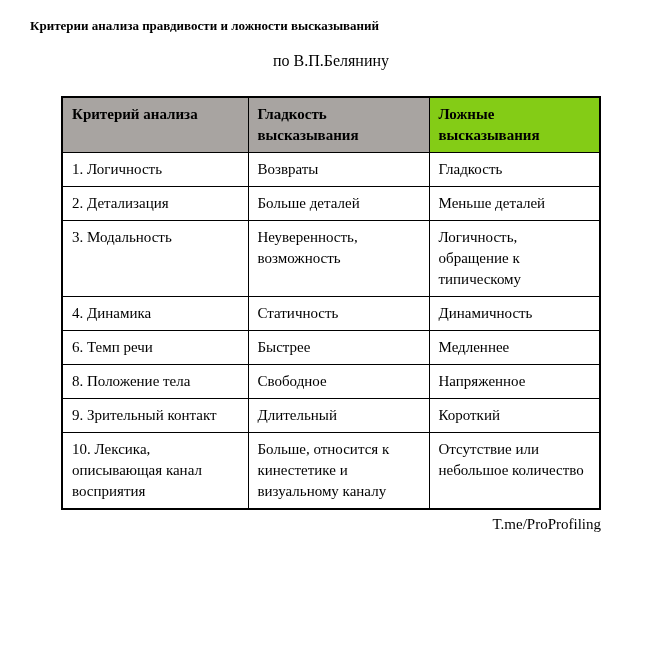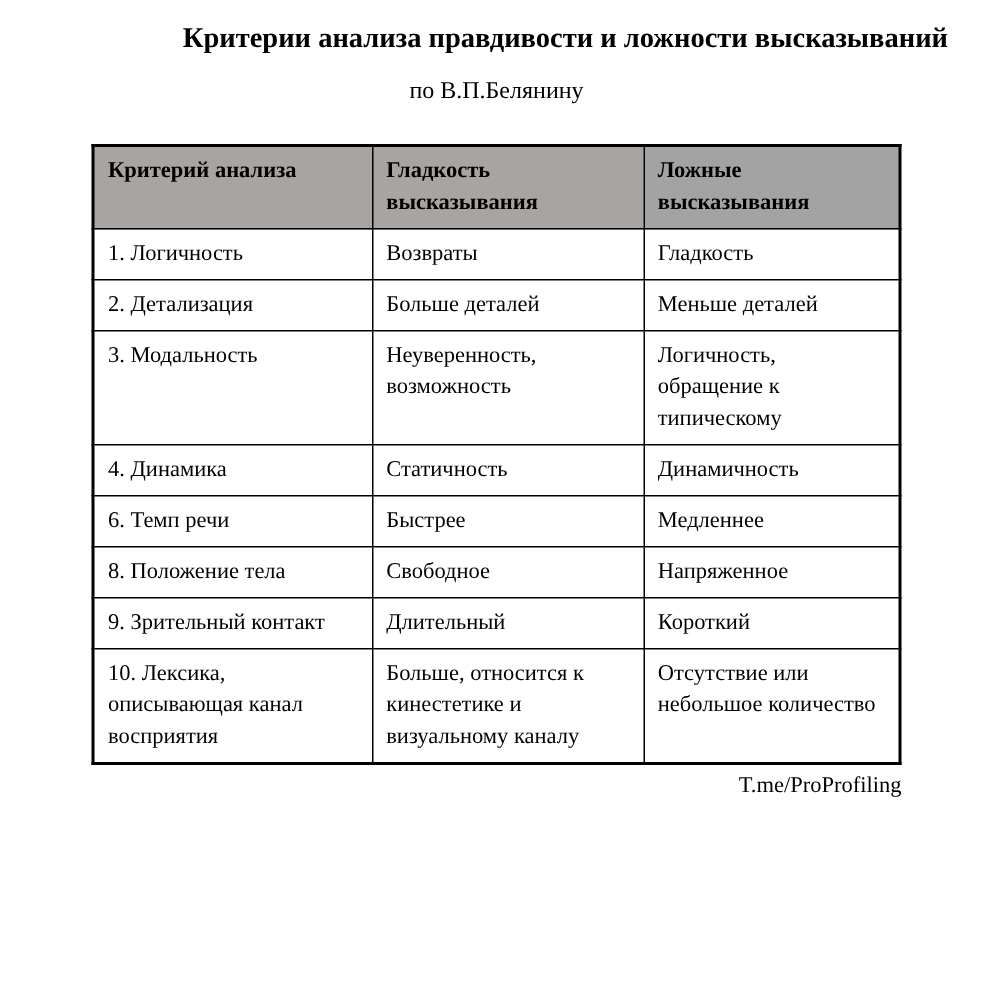--- a/index.html
+++ b/index.html
@@ -12,23 +12,23 @@
     color: #000000;
     font-family: "Liberation Serif", "DejaVu Serif", serif;
     overflow: hidden;
   }
   .page {
     width: 662px;
     height: 658px;
   }
   .title {
     margin: 16px 30px 0;
-    font-size: 19px;
+    font-size: 13px;
     font-weight: bold;
-    text-align: right;
+    text-align: left;
     line-height: 20px;
   }
   .subtitle {
     margin: 15px 30px 0;
     font-size: 16px;
     font-weight: normal;
     text-align: center;
     line-height: 20px;
   }
   table.criteria {
@@ -72,21 +72,21 @@
   <table class="criteria">
     <colgroup>
       <col class="c1">
         <col class="c2">
         <col class="c3">
     </colgroup>
     <thead>
       <tr>
         <th class="hdr" style="background: rgb(168, 164, 161);">Критерий анализа</th>
         <th class="hdr" style="background: rgb(168, 164, 161);">Гладкость высказывания</th>
-        <th class="hdr" style="background: #a3a3a3;">Ложные высказывания</th>
+        <th class="hdr" style="background: #84cc16;">Ложные высказывания</th>
       </tr>
     </thead>
     <tbody>
       <tr>
         <td>1. Логичность</td>
         <td>Возвраты</td>
         <td>Гладкость</td>
       </tr>
       <tr>
         <td>2. Детализация</td>

